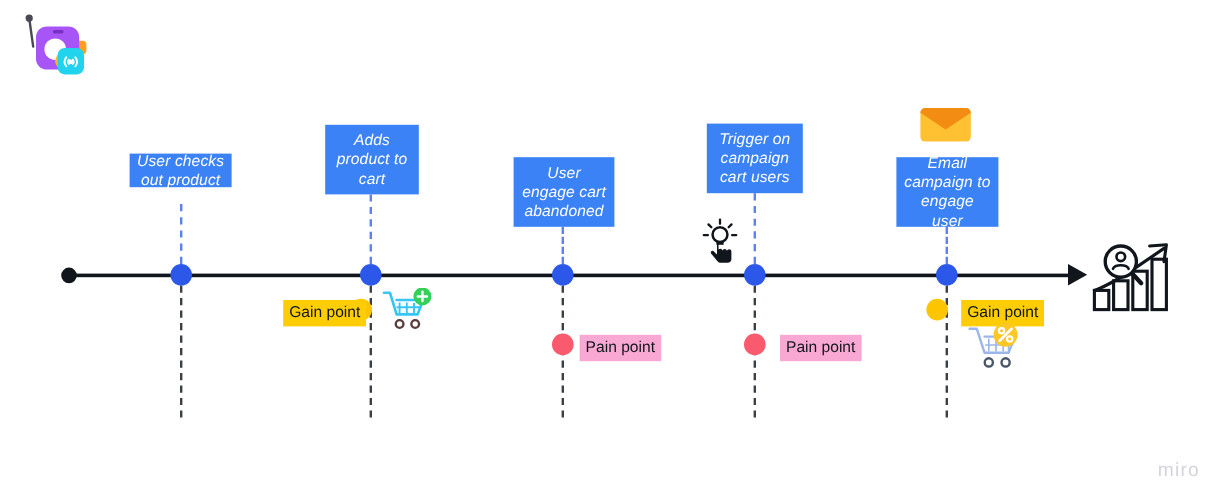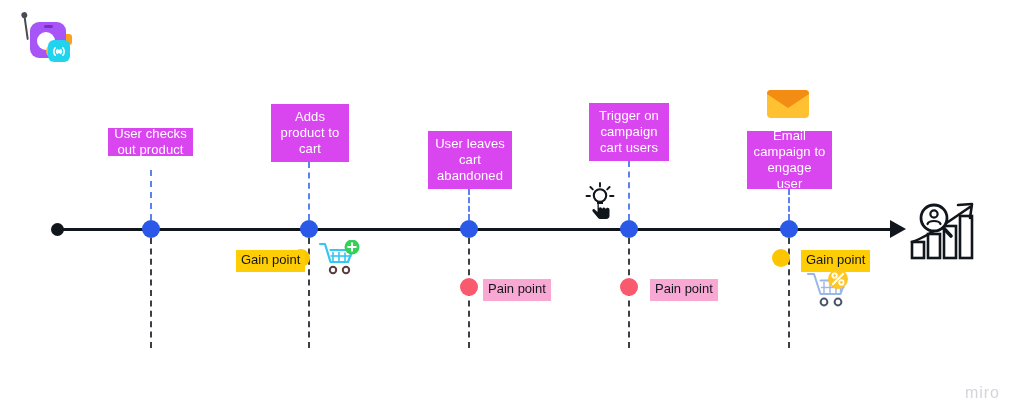--- a/index.html
+++ b/index.html
@@ -167,27 +167,28 @@
     top: 238px;
     height: 110px;
     width: 2px;
     border-left: 2px dashed #3b3f46;
   }
 
   
   .card {
     position: absolute;
     box-sizing: border-box;
-    background: #d946ef;
+    background: #3b82f6;
     color: #ffffff;
     font-size: 13px;
     line-height: 16px;
     text-align: center;
     padding: 7px 6px;
     letter-spacing: .1px;
+    font-style: italic;
   }
 
   
   .chip {
     position: absolute;
     font-size: 13px;
     line-height: 17px;
     color: #11161c;
     padding: 1px 5px 4px 5px;
     white-space: nowrap;
@@ -262,21 +263,21 @@
       </div>
       <div class="card" style="left: 271px; top: 104px; width: 78px; height: 58px; display: flex; align-items: center; justify-content: center;">
         <span>Adds product to cart</span>
       </div>
       <div class="milestone" style="left: 469px;">
         <div class="dash-up" style="top: 189px; height: 31px;"></div>
         <div class="dash-down"></div>
         <div class="node-dot"></div>
       </div>
       <div class="card" style="left: 428px; top: 131px; width: 84px; height: 58px; display: flex; align-items: center; justify-content: center;">
-        <span>User leaves cart abandoned</span>
+        <span>User engage cart abandoned</span>
       </div>
       <div class="milestone" style="left: 629px;">
         <div class="dash-up" style="top: 161px; height: 59px;"></div>
         <div class="dash-down"></div>
         <div class="node-dot"></div>
       </div>
       <div class="card" style="left: 589px; top: 103px; width: 80px; height: 58px; display: flex; align-items: center; justify-content: center;">
         <span>Trigger on campaign cart users</span>
       </div>
       <div class="milestone" style="left: 789px;">

